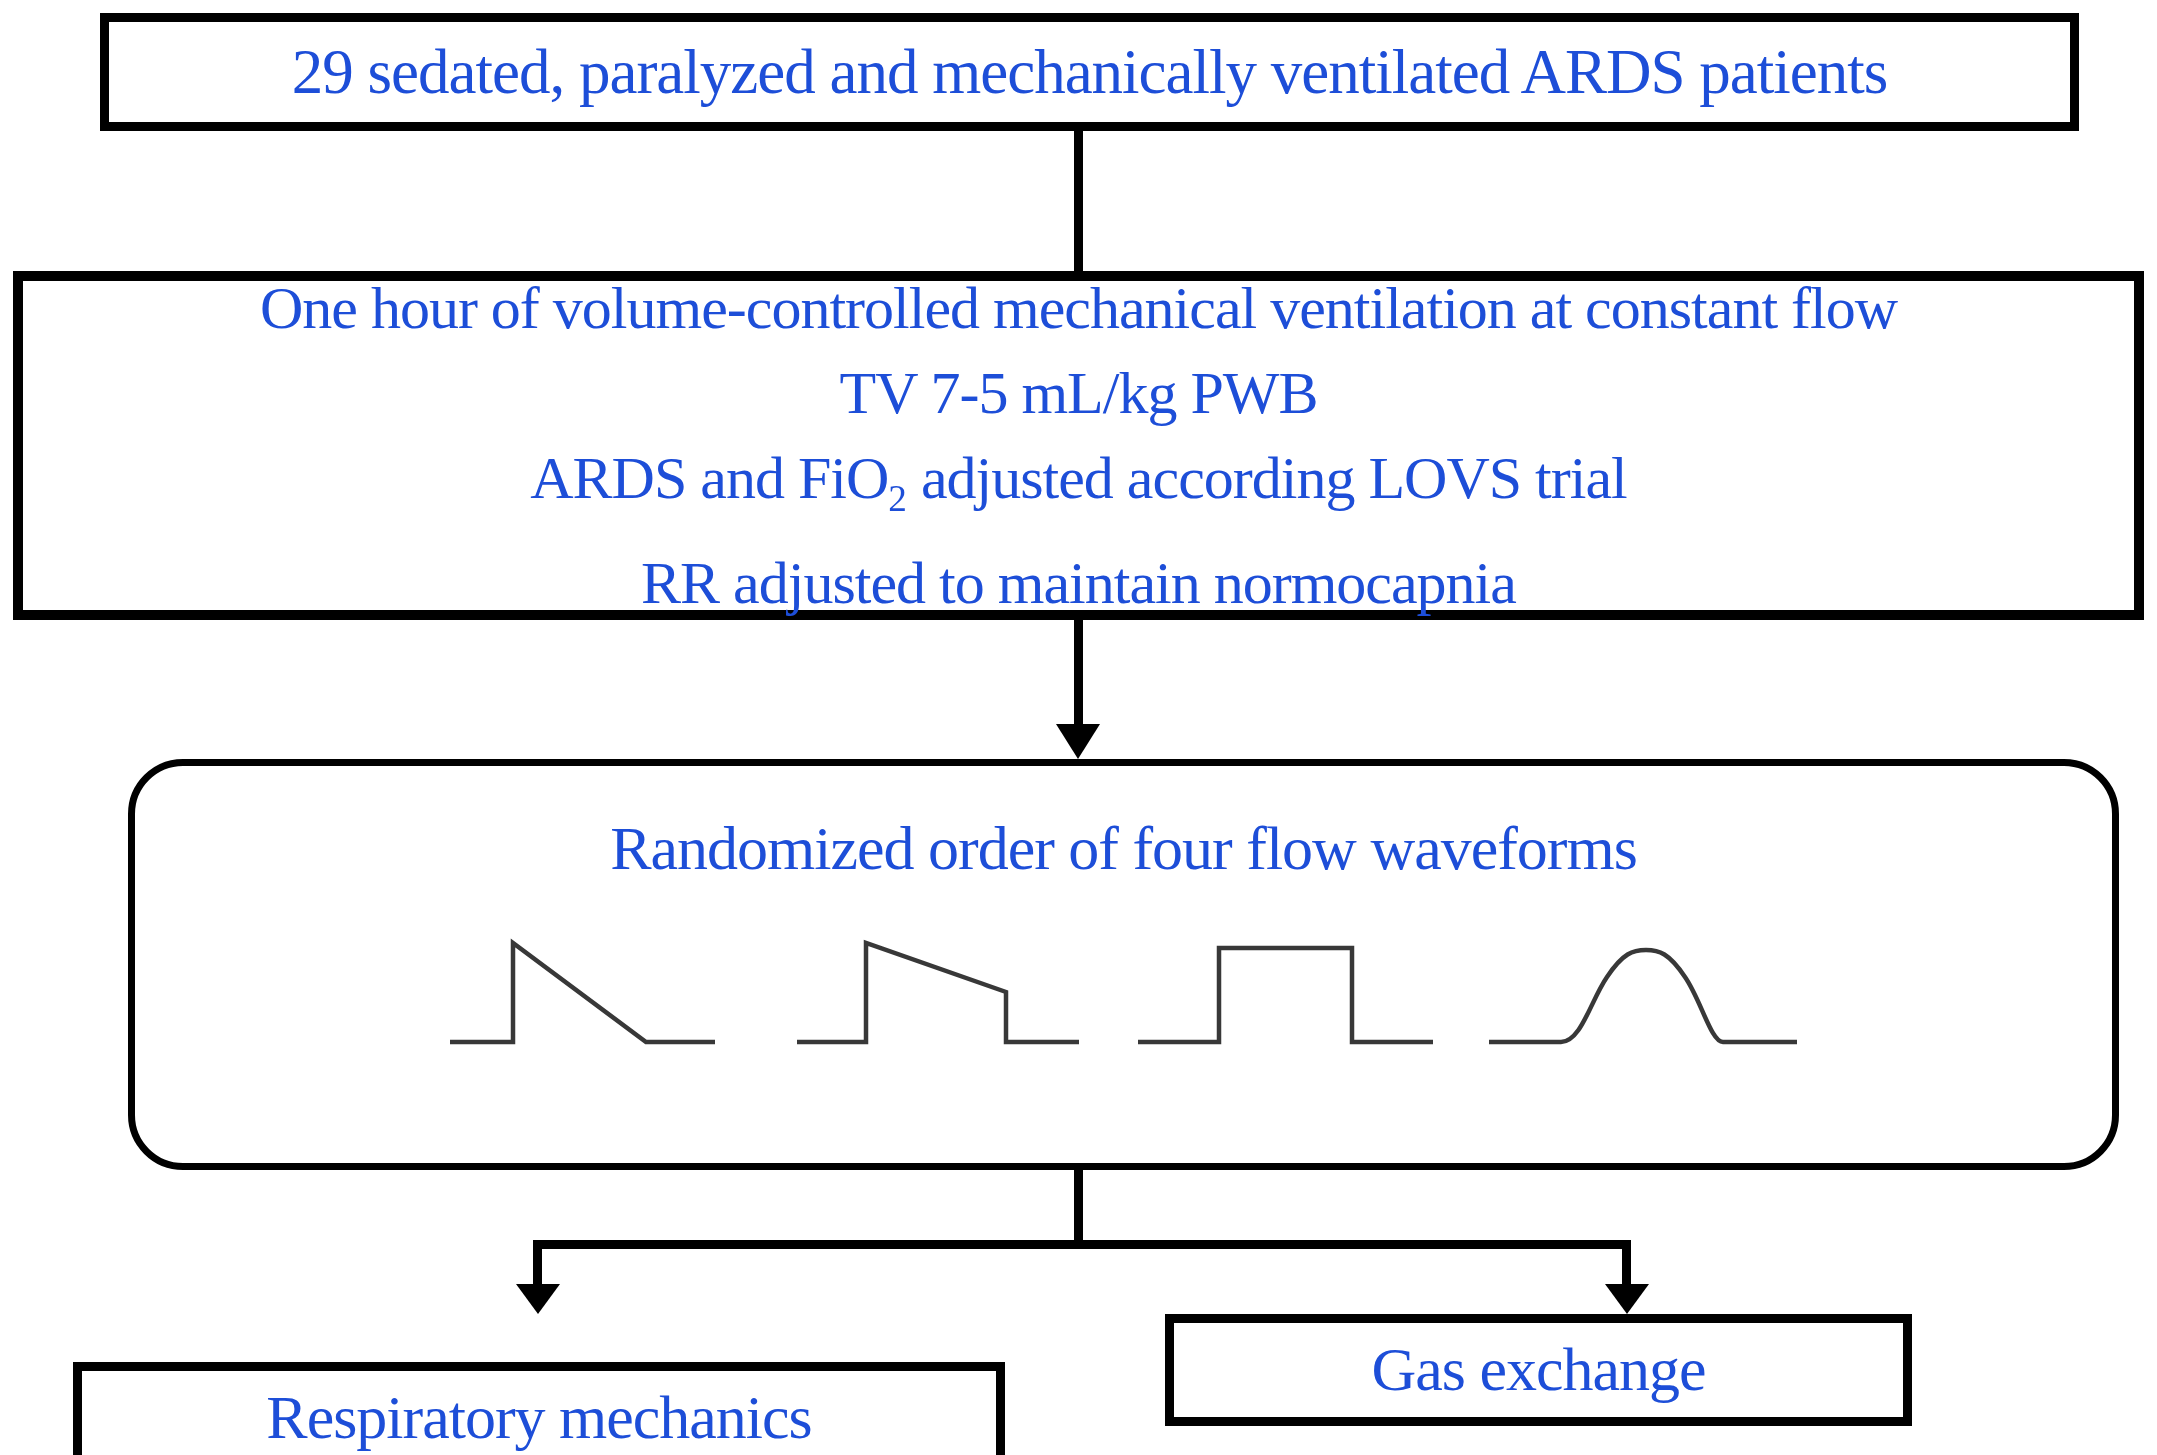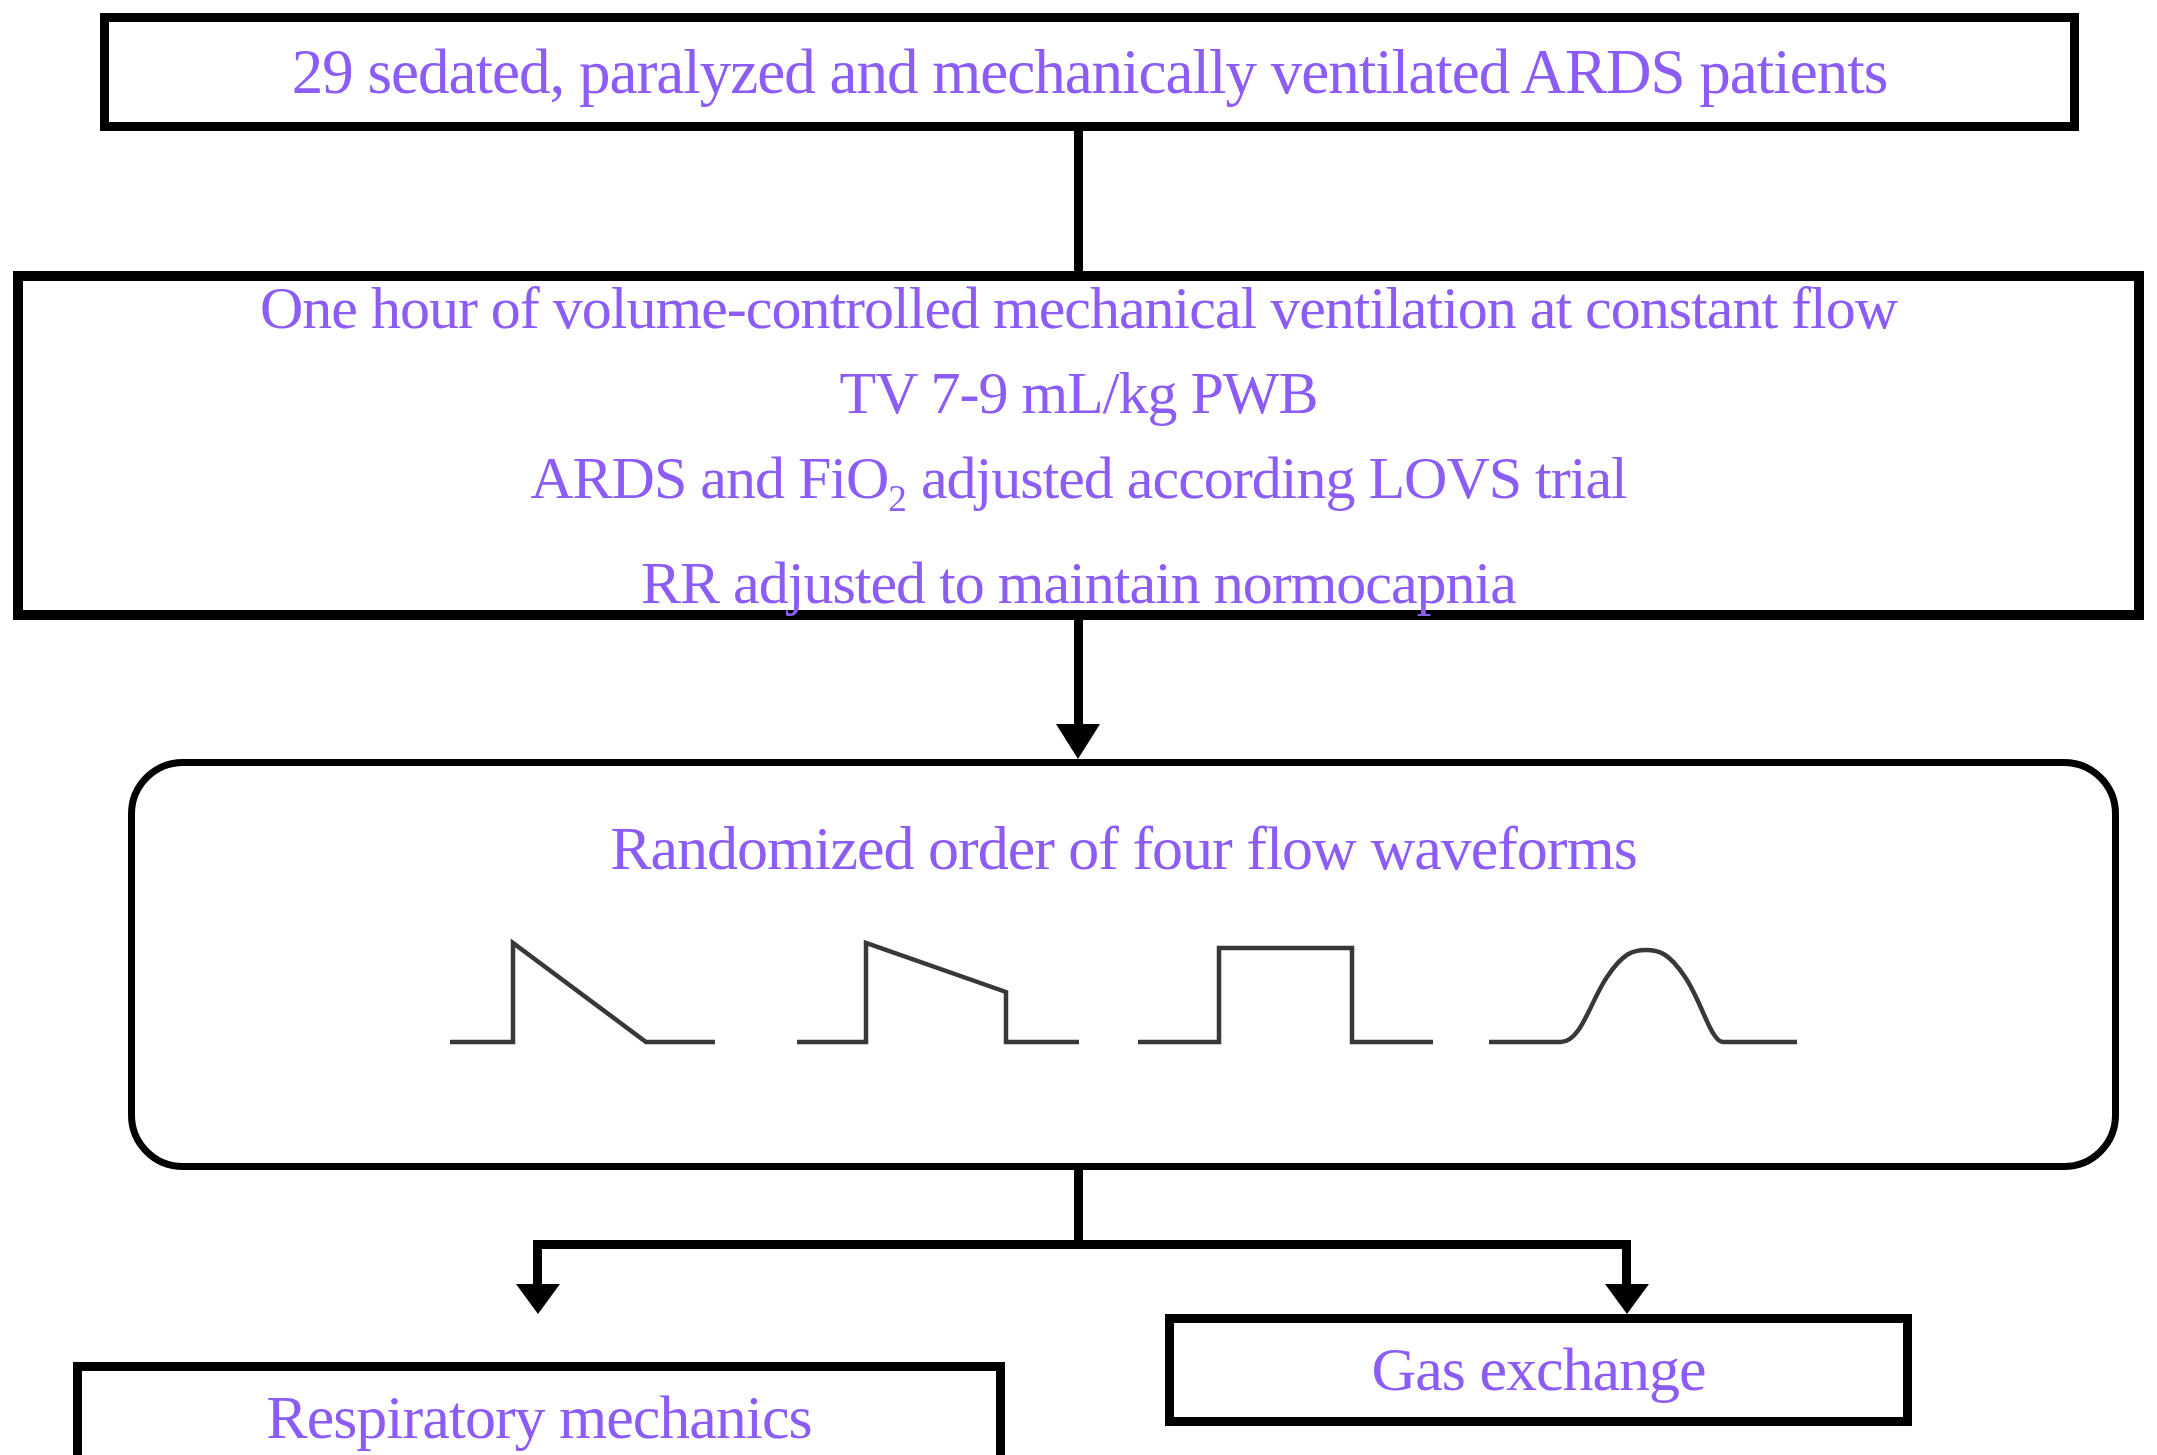--- a/index.html
+++ b/index.html
@@ -6,21 +6,21 @@
     margin: 0;
     padding: 0;
     background: #ffffff;
   }
   #canvas {
     position: relative;
     width: 2157px;
     height: 1455px;
     background: var(--bg, #ffffff);
     font-family: "Liberation Serif", "DejaVu Serif", serif;
-    color: #8b5cf6;
+    color: #1d4ed8;
     overflow: hidden;
   }
   .box {
     position: absolute;
     box-sizing: border-box;
     border: 9px solid var(--border, #000);
     background: #fff;
     display: flex;
     align-items: center;
     justify-content: center;
@@ -105,21 +105,21 @@
 
   <div class="box" id="patients-box">
     <div class="box-text">29 sedated, paralyzed and mechanically ventilated ARDS patients</div>
   </div>
 
   <div class="vline" id="connector-patients-protocol"></div>
 
   <div class="box" id="protocol-box">
     <div class="protocol-lines">
       <div class="protocol-line">One hour of volume-controlled mechanical ventilation at constant flow</div>
-      <div class="protocol-line">TV 7-9 mL/kg PWB</div>
+      <div class="protocol-line">TV 7-5 mL/kg PWB</div>
       <div class="protocol-line"><span>ARDS and FiO</span><sub>2</sub><span> adjusted according LOVS trial</span></div>
       <div class="protocol-line">RR adjusted to maintain normocapnia</div>
     </div>
   </div>
 
   <div class="vline" id="arrow-protocol-stem"></div>
   <div class="arrowhead-down" id="arrow-protocol-head"></div>
 
   <div class="box" id="randomized-box">
     <div id="randomized-title">Randomized order of four flow waveforms</div>

